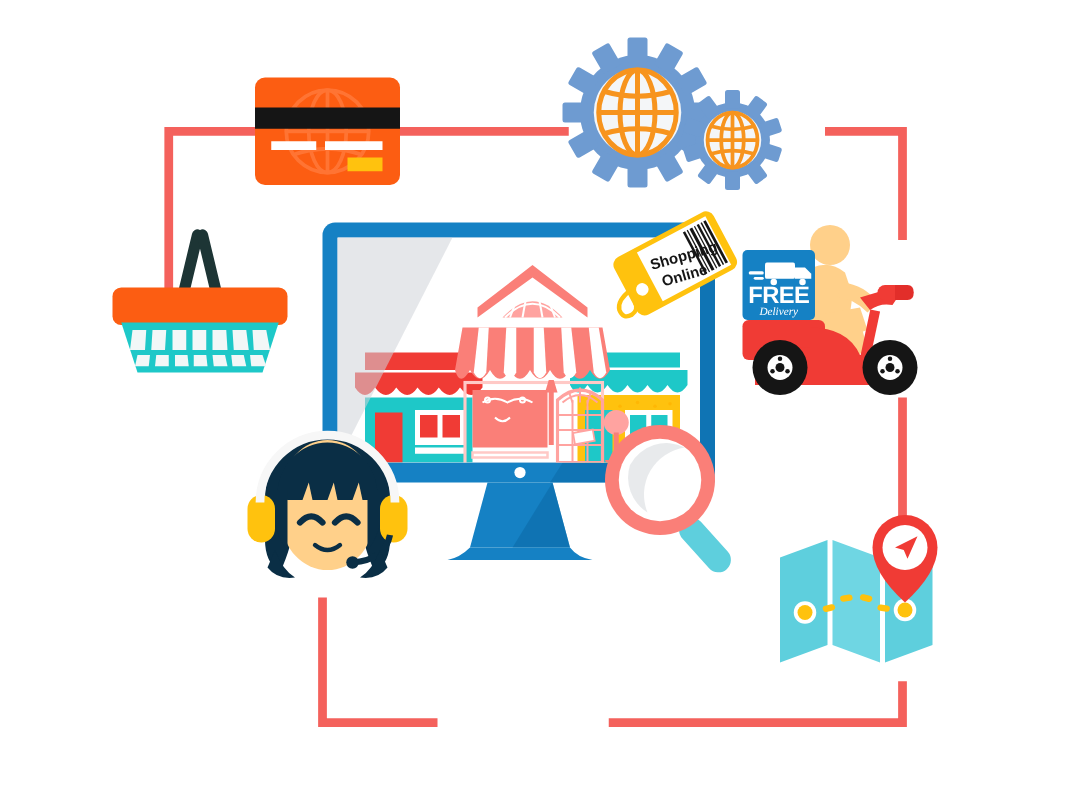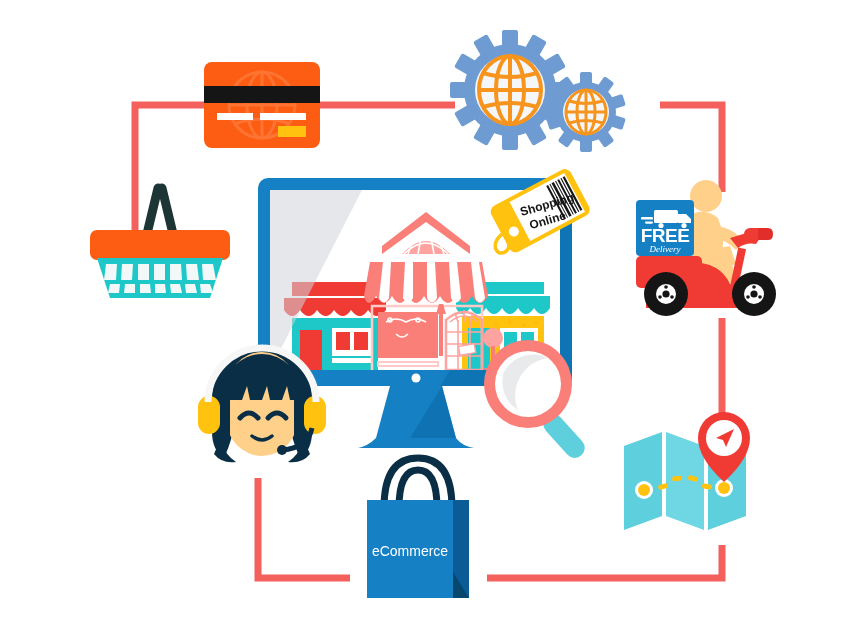--- a/index.html
+++ b/index.html
@@ -280,21 +280,21 @@
               <rect x="56" y="3" width="1.2" height="38"></rect>
             <rect x="58.5" y="3" width="2.2" height="38"></rect>
           </g>
           <text x="4" y="18" font-family="Liberation Sans, sans-serif" font-size="12" font-weight="bold" fill="#151515" transform="rotate(12 4 18)">Shopping</text>
           <text x="6" y="34" font-family="Liberation Sans, sans-serif" font-size="12" font-weight="bold" fill="#151515" transform="rotate(12 6 34)">Online</text>
         </g>
       </g>
     </svg>
   </div>
 
-  <div class="node" style="left:630px;top:176px;width:172px;height:148px;">
+  <div class="node" style="left:588px;top:176px;width:172px;height:148px;">
     <svg width="172" height="148" viewBox="0 0 172 148">
 
       <g fill="#ffd08a">
         <circle cx="76" cy="20" r="16"></circle>
         <path d="M62,38 q14,-6 26,4 l6,18 l-4,30 l-24,4 l-10,-30 z"></path>
         <path d="M66,76 l34,-6 l6,18 l-30,10 z"></path>
         <path d="M72,94 l30,-6 l4,16 l-12,6 l-24,-4 z"></path>
         <path d="M86,50 q18,2 28,16 l-8,8 q-12,-12 -24,-12 z"></path>
       </g>
 
@@ -364,34 +364,20 @@
         <circle cx="104" cy="76" r="6" fill="#ffc20e"></circle>
       </g>
       <g>
         <path d="M104,0 a26,26 0 0 1 26,26 q0,20 -26,44 q-26,-24 -26,-44 a26,26 0 0 1 26,-26 z" fill="#f03b35"></path>
         <circle cx="104" cy="26" r="18" fill="#ffffff"></circle>
         <path d="M114,17 L96,26 L103,28 L106,35 Z" fill="#f03b35"></path>
       </g>
     </svg>
   </div>
 
-  <div class="node" style="left:355px;top:452px;width:126px;height:148px;">
-    <svg width="126" height="148" viewBox="0 0 126 148">
-      <g fill="none" stroke="#0a2e45" stroke-width="7" stroke-linecap="round">
-        <path d="M29,56 Q29,6 63,6 Q97,6 97,56"></path>
-        <path d="M44,56 Q44,18 63,18 Q82,18 82,56"></path>
-      </g>
-      <circle cx="29" cy="56" r="6" fill="#0a2e45"></circle>
-      <circle cx="97" cy="56" r="6" fill="#0a2e45"></circle>
-      <rect x="12" y="48" width="102" height="98" fill="#1581c4"></rect>
-      <path d="M98,48 L114,48 L114,146 L98,146 Z" fill="#0a5b96"></path>
-      <path d="M114,146 L98,120 L98,146 Z" fill="#06476f"></path>
-      <text x="55" y="104" text-anchor="middle" font-family="Liberation Sans, sans-serif" font-size="14" fill="#ffffff">eCommerce</text>
-    </svg>
-  </div>
 
   <div class="node" style="left:196px;top:344px;width:132px;height:132px;">
     <svg width="132" height="132" viewBox="0 0 132 132">
 
       <path d="M66,4 a50,50 0 0 1 50,50 l0,34 q0,18 -12,26 q-10,-22 -10,-36 l-56,0 q0,14 -10,36 q-12,-8 -12,-26 l0,-34 a50,50 0 0 1 50,-50 z" fill="#0a2e45"></path>
 
       <g>
         <rect x="2" y="52" width="22" height="38" rx="11" fill="#ffc20e"></rect>
         <rect x="108" y="52" width="22" height="38" rx="11" fill="#ffc20e"></rect>
         <path d="M12,58 a54,54 0 0 1 108,0" fill="none" stroke="#f7f7f7" stroke-width="7"></path>

